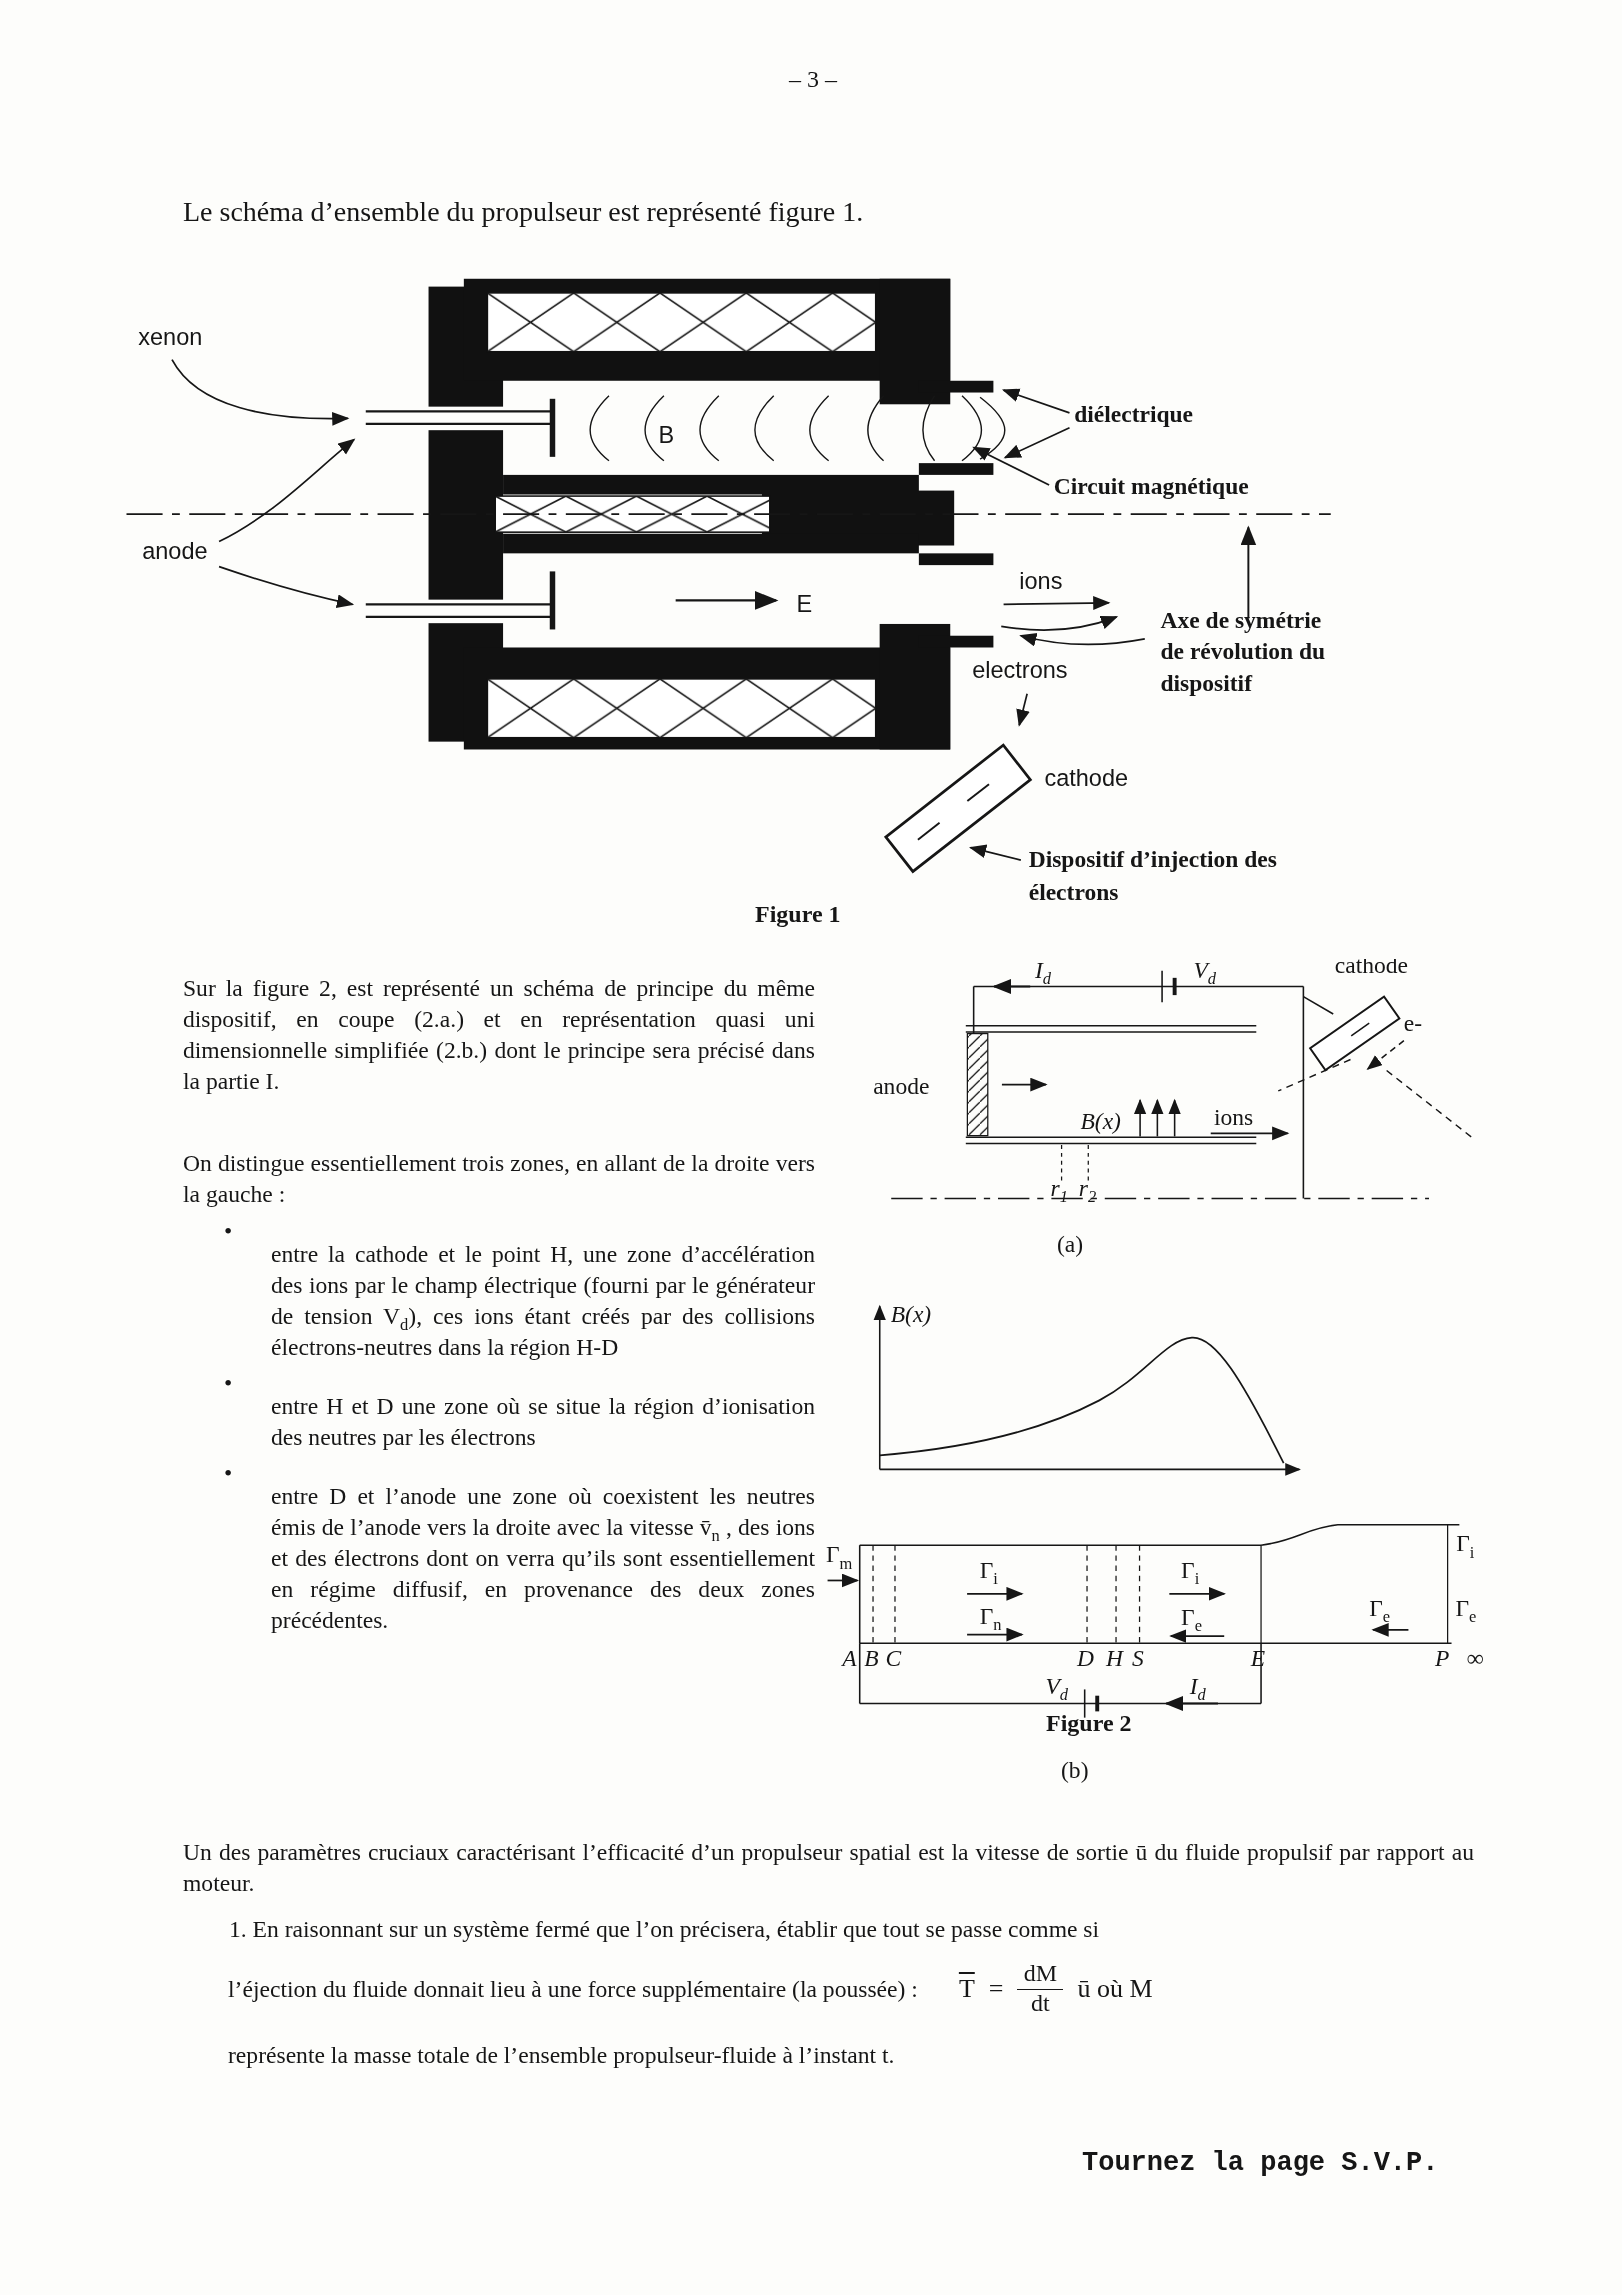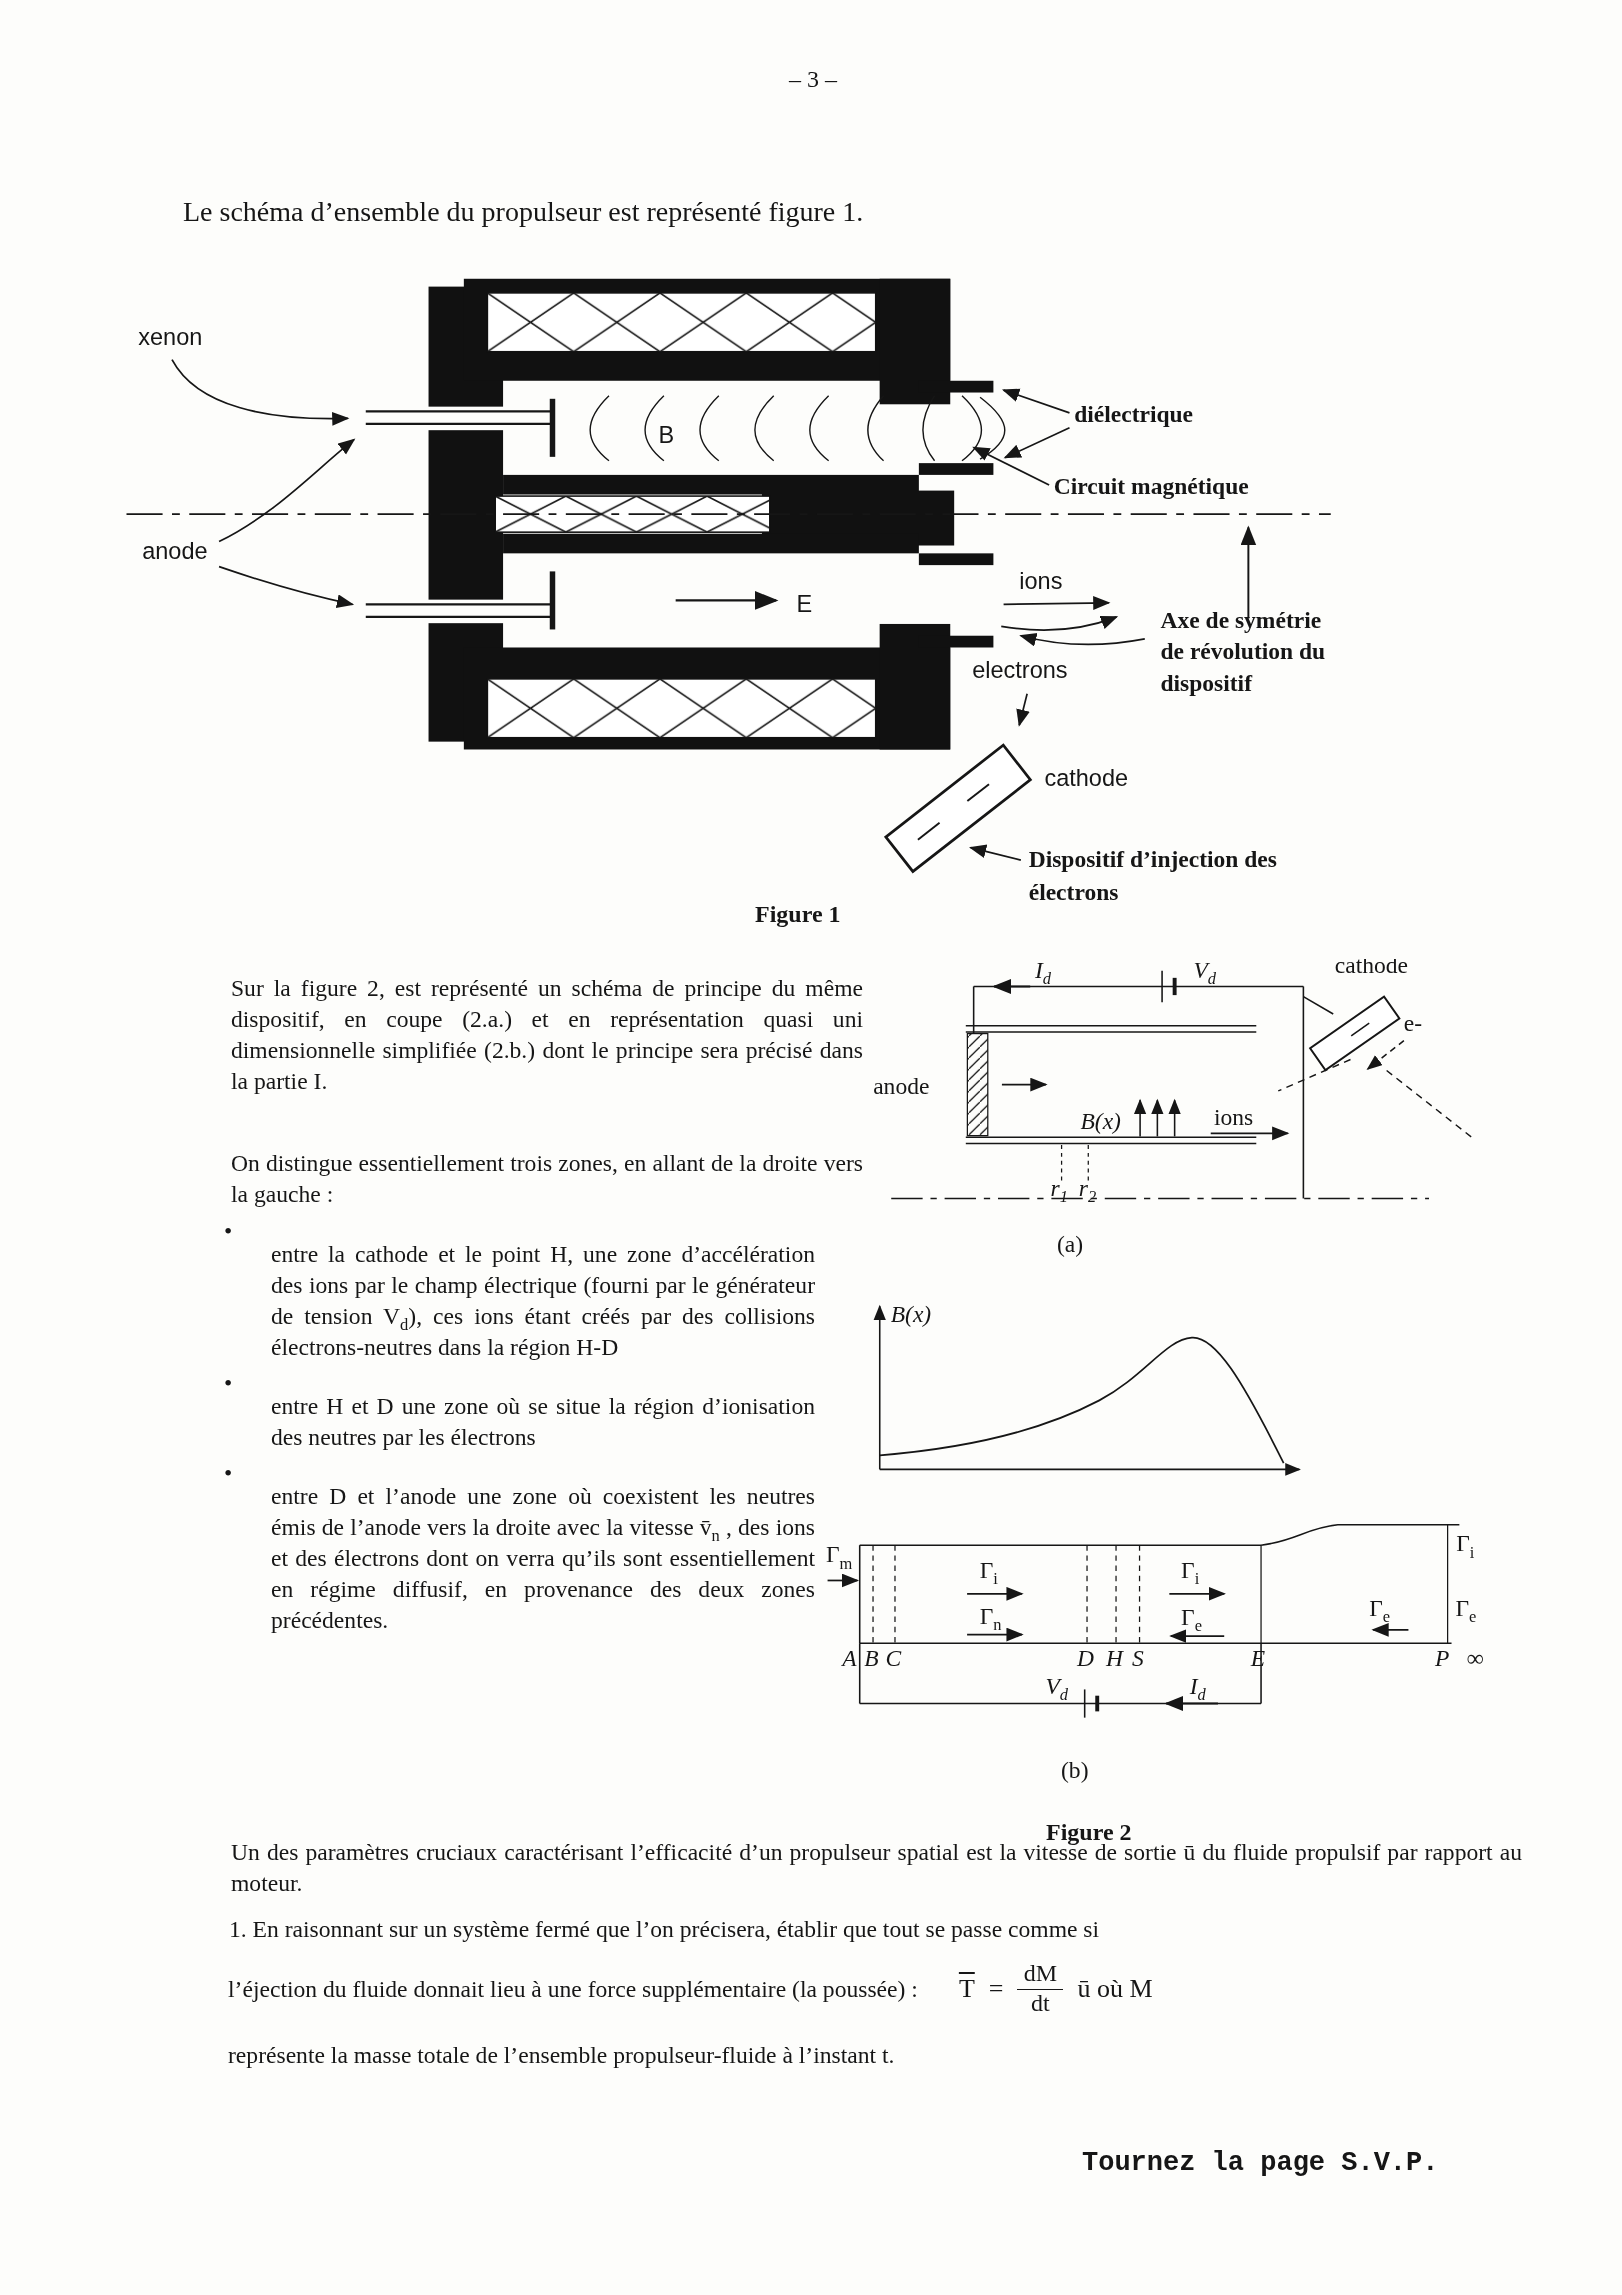--- a/index.html
+++ b/index.html
@@ -1,20 +1,20 @@
 <!DOCTYPE html>
 <html style="font-size:12.6px"><head>
 <meta charset="utf-8">
 <style>
   html,body{margin:0;padding:0;background:#d8d8d8;}
   .page{position:relative;width:1623px;height:2295px;background:#fdfdfb;
         font-family:"Liberation Serif",serif;color:#161616;overflow:hidden;}
   .abs{position:absolute;}
   .t{font-size:23.6px;line-height:31px;}
-  .just{text-align:justify;margin-left:48px;}
+  .just{text-align:justify;}
   .bold{font-weight:bold;}
   .sub{vertical-align:sub;font-size:16.5px;line-height:0;}
   .caption{font-weight:bold;font-size:24px;}
   .brow{display:flex;margin-bottom:7px;}
   .bmark{flex:none;width:47px;padding-left:41px;font-size:23.6px;}
   .btxt{flex:1;text-align:justify;font-size:23.6px;line-height:31px;margin-top:21px;}
   .formrow{display:flex;align-items:center;font-size:23.6px;}
   .feq{display:inline-flex;align-items:center;gap:14px;margin-left:41px;font-size:26px;}
   .tbar{text-decoration:overline;}
   .frac{display:inline-flex;flex-direction:column;align-items:center;font-size:24px;line-height:1.15;}
@@ -310,21 +310,21 @@
     <g>
       <line x1="332" y1="234" x2="332" y2="270" stroke="#161616" stroke-width="2"></line>
       <line x1="348" y1="242" x2="348" y2="262" stroke="#161616" stroke-width="5"></line>
     </g>
     <text class="it" x="282" y="240"><tspan>V</tspan><tspan dy="8" font-size="21">d</tspan></text>
     <text class="it" x="466" y="240"><tspan>I</tspan><tspan dy="8" font-size="21">d</tspan></text>
     <line x1="502" y1="252" x2="436" y2="252" stroke="#161616" stroke-width="2.4" marker-end="url(#ar4)"></line>
   </svg>
 
   <div class="abs t" style="left:1061px;top:1755px;">(b)</div>
-  <div class="abs caption" style="left:1046px;top:1819px;">Figure 2</div>
+  <div class="abs caption" style="left:1046px;top:1710px;">Figure 2</div>
 
   <div class="abs t just" style="left:183px;top:1837px;width:1291px;">Un des paramètres cruciaux caractérisant l’efficacité d’un propulseur spatial est la vitesse de sortie ū du fluide propulsif par rapport au moteur.</div>
 
   <div class="abs t" style="left:183px;top:1914px;width:1291px;text-indent:46px;">1. En raisonnant sur un système fermé que l’on précisera, établir que tout se passe comme si</div>
 
   <div class="abs formrow" style="left:228px;top:1952px;width:1248px;height:74px;">
     <span>l’éjection du fluide donnait lieu à une force supplémentaire (la poussée) :</span>
     <span class="feq">
       <span class="tbar">T</span>
       <span>=</span>

